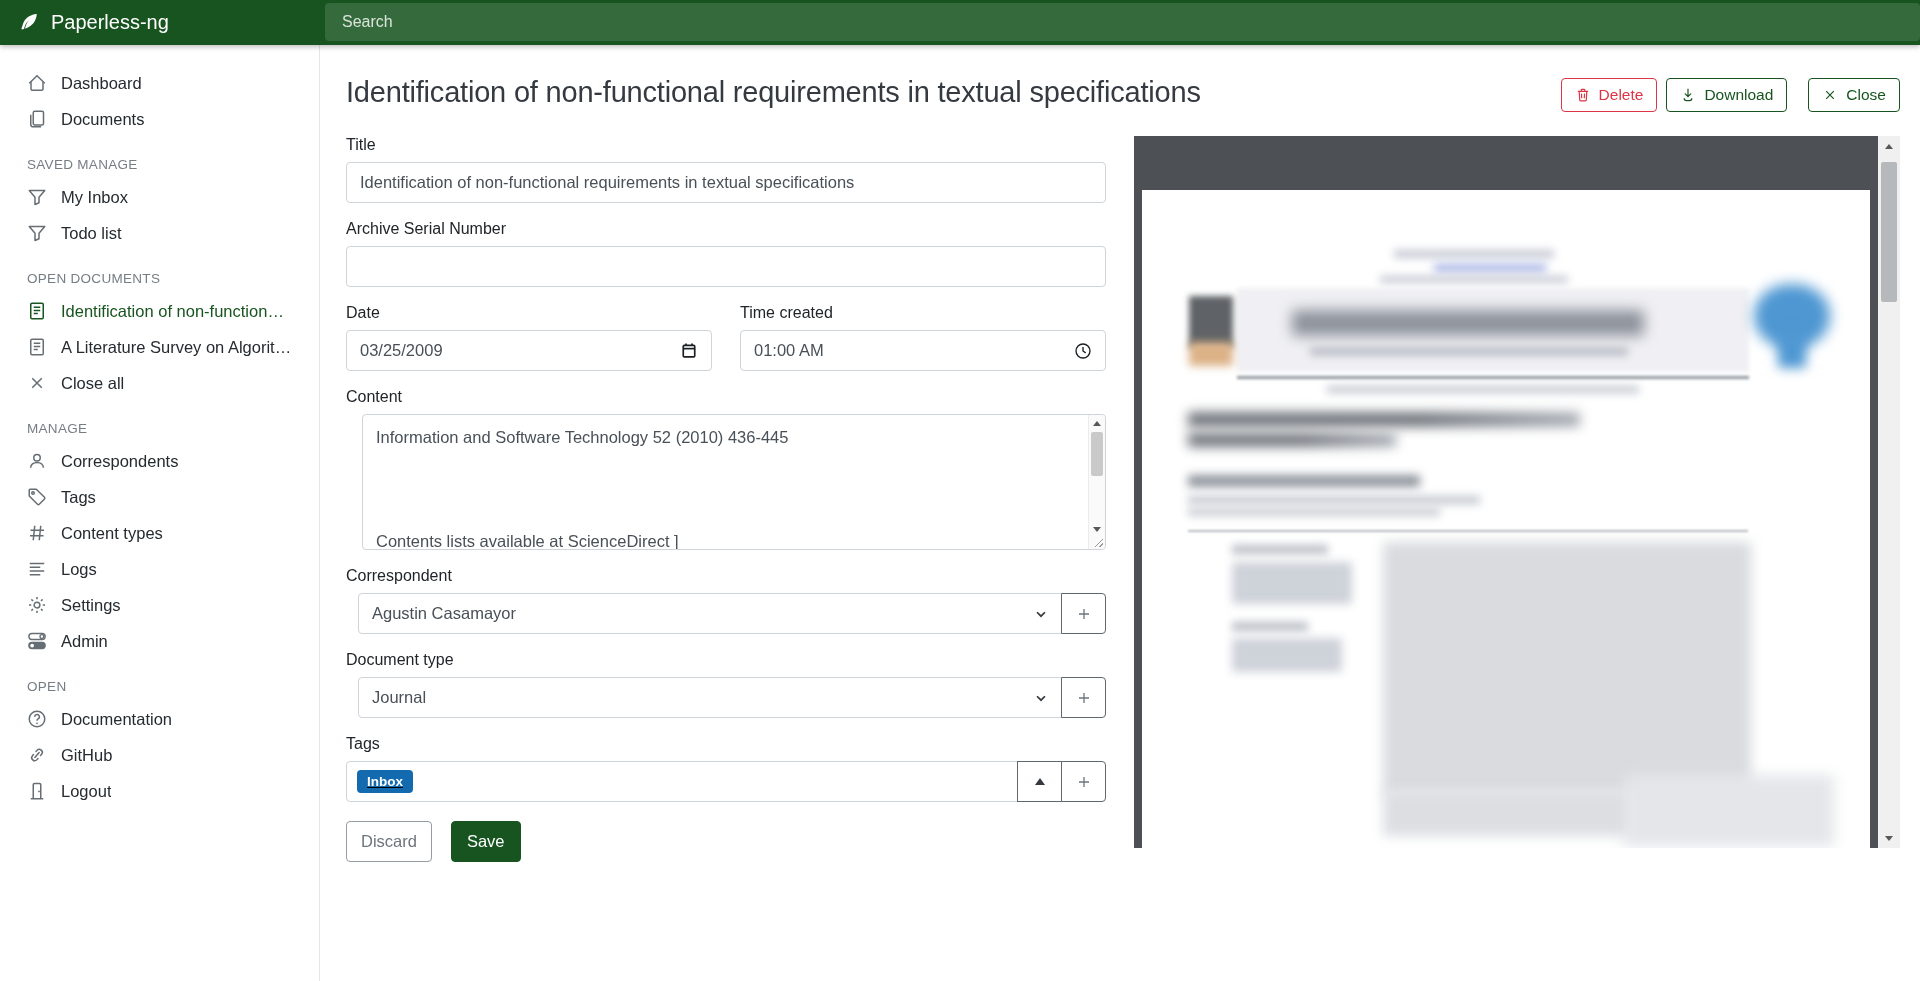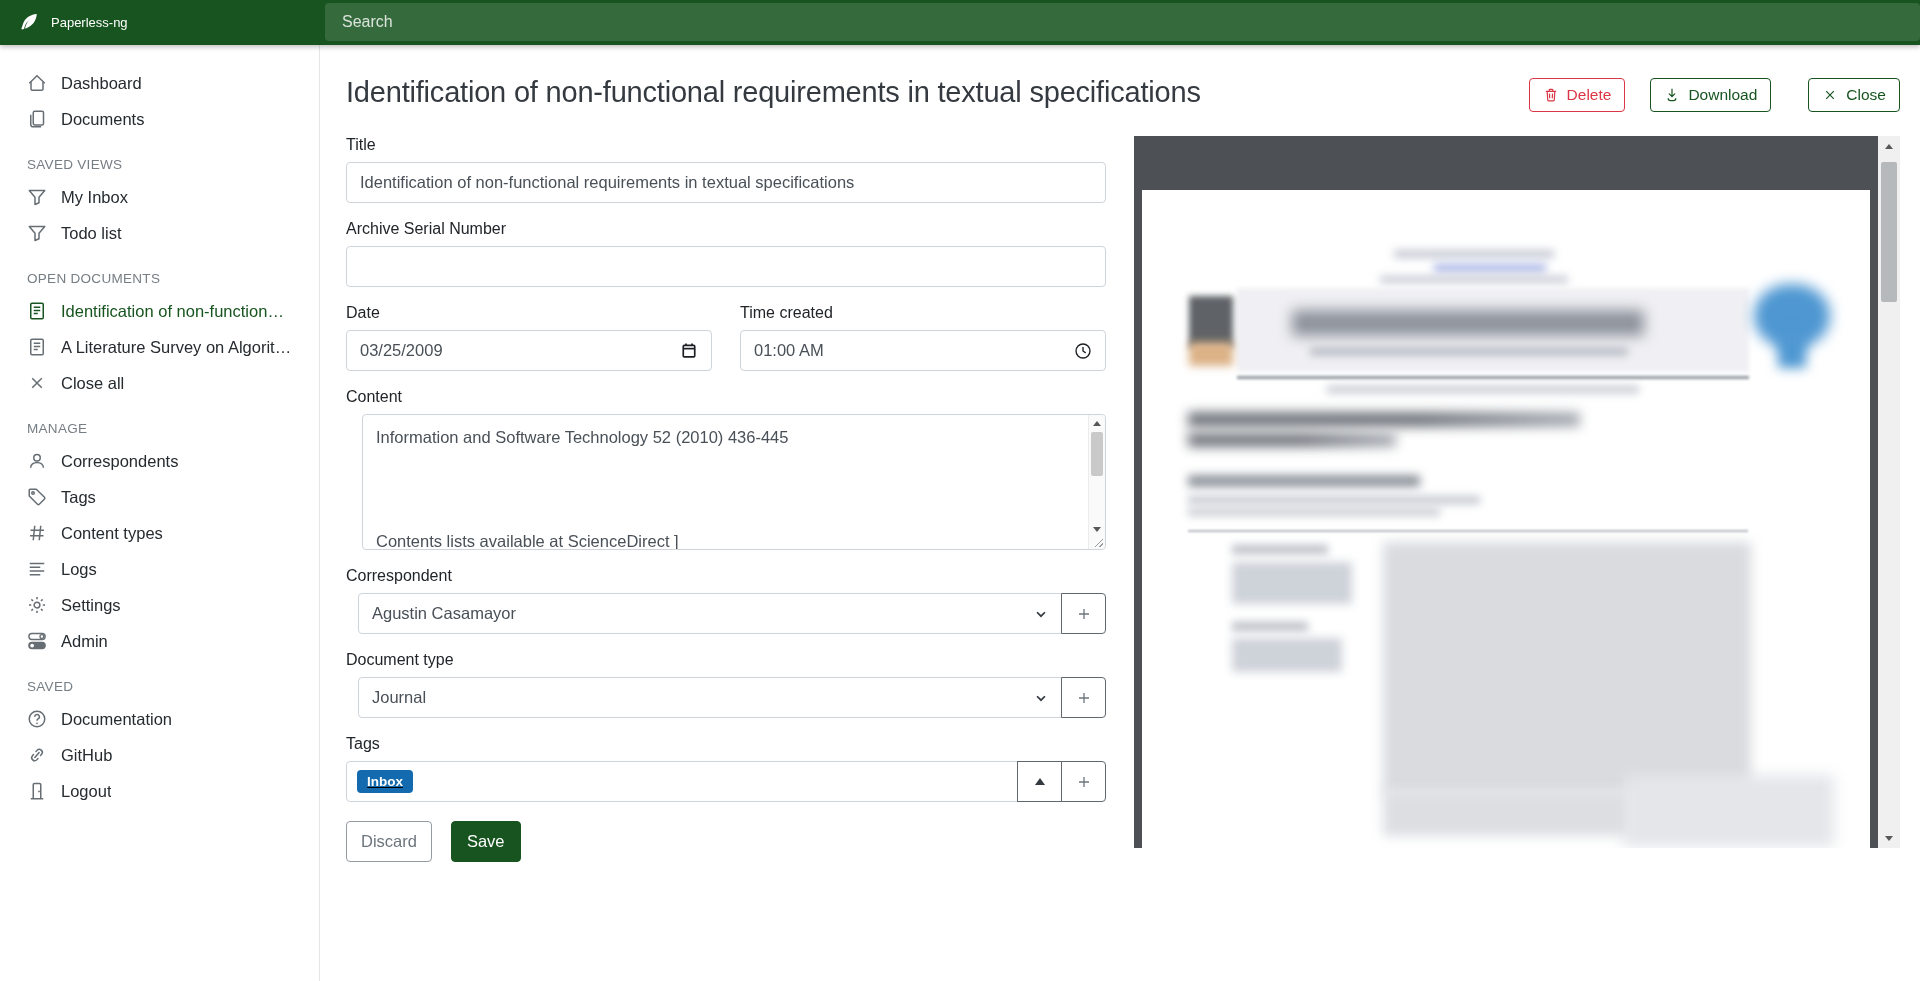--- a/index.html
+++ b/index.html
@@ -4,21 +4,21 @@
 <style>
   * { box-sizing: border-box; margin: 0; padding: 0; }
   html,body { width:1920px; height:981px; }
   body { font-family:"Liberation Sans", sans-serif; background:#fff; overflow:hidden; }
   .app { position:relative; width:1920px; height:981px; background:#fff; overflow:hidden; }
 
   
   .navbar { position:absolute; top:0; left:0; right:0; height:45px; display:flex; align-items:stretch;
             box-shadow:0 2px 5px rgba(0,0,0,.25); z-index:20; background:#17541f; }
   .brand { width:320px; display:flex; align-items:center; gap:11px; padding-left:18px; color:#fff;
-           font-size:13px; cursor:pointer; }
+           font-size:20px; cursor:pointer; }
   .brand svg { width:22px; height:22px; }
   .nav-search { flex:1; padding:3px 0 4px 5px; }
   .nav-search input { width:100%; height:100%; border:none; outline:none; border-radius:4px;
                       background:rgba(255,255,255,.13); color:#fff; font-size:16px; padding:0 17px;
                       font-family:"Liberation Sans",sans-serif; }
   .nav-search input::placeholder { color:rgba(255,255,255,.82); opacity:1; }
 
   
   .sidebar { position:absolute; top:45px; left:0; bottom:0; width:320px; background:#fff;
              border-right:1px solid #e4e7e9; padding-top:20px; }
@@ -28,21 +28,21 @@
   .side-item .lbl { overflow:hidden; text-overflow:ellipsis; }
   .side-item.active { color:#17541f; }
   .side-item.active svg { color:#17541f; }
   .side-heading { padding:20px 27px 7px; font-size:13.5px; color:#767e84; letter-spacing:.3px; }
 
   
   .main { position:absolute; left:320px; top:45px; right:0; bottom:0; background:#fff;
           padding:26px 20px 0 26px; }
   .page-header { display:flex; justify-content:space-between; align-items:flex-start; margin-bottom:23px; }
   .page-title { font-size:29px; font-weight:400; color:#343a40; letter-spacing:-.2px; line-height:1.45; }
-  .actions { display:flex; gap:25px; margin-top:7px; flex:none; padding-left:20px; }
+  .actions { display:flex; gap:9px; margin-top:7px; flex:none; padding-left:20px; }
   .btn { display:inline-flex; align-items:center; gap:8px; font-size:15.5px; padding:5px 13px;
          border-radius:4px; background:#fff; border:1px solid; cursor:pointer; height:34px;
          font-family:"Liberation Sans",sans-serif; }
   .btn svg { width:16px; height:16px; }
   .btn-delete { color:#dc3545; border-color:#dc3545; }
   .btn-green  { color:#17541f; border-color:#17541f;align-items:center; }
   .btn-close  { margin-left:12px; }
 
   .content-row { display:flex; }
   .form-col { width:760px; flex:none; }
@@ -171,21 +171,21 @@
       <span class="lbl">Dashboard</span>
     </div>
     <div class="side-item">
       <svg viewBox="0 0 16 16" fill="none" stroke="currentColor" stroke-width="1.2">
         <rect x="5" y="1.8" width="8.2" height="11" rx="1.2"></rect>
           <path d="M11.3 14.2H4.9a1.9 1.9 0 0 1-1.9-1.9V4.5"></path>
       </svg>
       <span class="lbl">Documents</span>
     </div>
 
-    <div class="side-heading">SAVED VIEWS</div>
+    <div class="side-heading">SAVED MANAGE</div>
     <div class="side-item">
       <svg viewBox="0 0 16 16" fill="none" stroke="currentColor" stroke-width="1.2" stroke-linejoin="round">
         <path d="M1.8 2.8h12.4L9.6 8.2v4.4l-3.2 1.4V8.2L1.8 2.8z"></path>
       </svg>
       <span class="lbl">My Inbox</span>
     </div>
     <div class="side-item">
       <svg viewBox="0 0 16 16" fill="none" stroke="currentColor" stroke-width="1.2" stroke-linejoin="round">
         <path d="M1.8 2.8h12.4L9.6 8.2v4.4l-3.2 1.4V8.2L1.8 2.8z"></path>
       </svg>
@@ -251,21 +251,21 @@
     <div class="side-item">
       <svg viewBox="0 0 16 16" fill="none" stroke="currentColor" stroke-width="1.1">
         <rect x="1.5" y="2" width="13" height="4.8" rx="2.4"></rect>
         <circle cx="11.9" cy="4.4" r="1.5"></circle>
         <rect x="1.5" y="9.2" width="13" height="4.8" rx="2.4" fill="currentColor"></rect>
         <circle cx="4.1" cy="11.6" r="1.5" fill="#fff" stroke="none"></circle>
       </svg>
       <span class="lbl">Admin</span>
     </div>
 
-    <div class="side-heading">SAVED</div>
+    <div class="side-heading">OPEN</div>
     <div class="side-item">
       <svg viewBox="0 0 16 16" fill="none" stroke="currentColor" stroke-width="1.2">
         <circle cx="8" cy="8" r="6.2"></circle>
         <path d="M6.2 6.3a1.85 1.85 0 1 1 2.7 1.6c-.6.3-.9.7-.9 1.4"></path>
         <circle cx="8" cy="11.4" r=".7" fill="currentColor" stroke="none"></circle>
       </svg>
       <span class="lbl">Documentation</span>
     </div>
     <div class="side-item">
       <svg viewBox="0 0 16 16" fill="none" stroke="currentColor" stroke-width="1.2" stroke-linecap="round">

